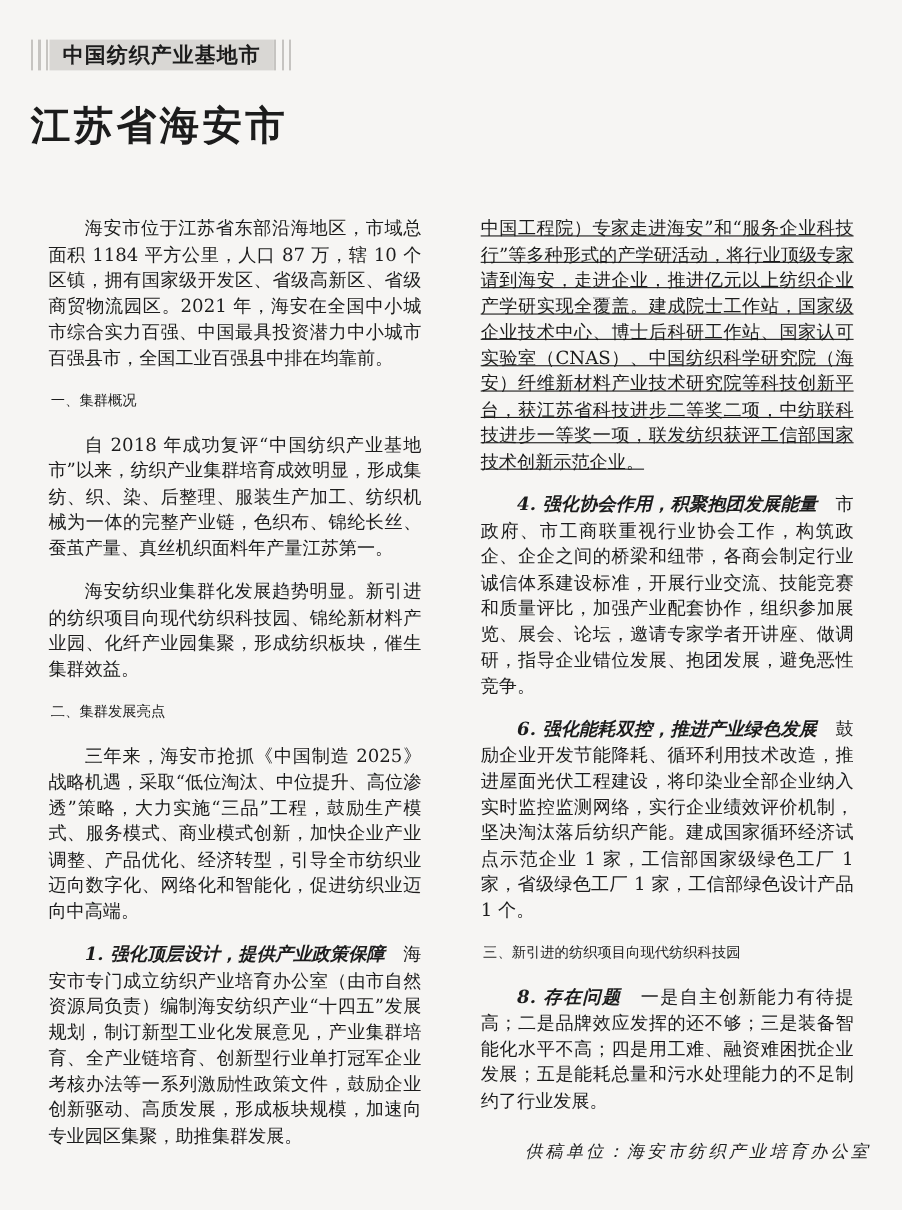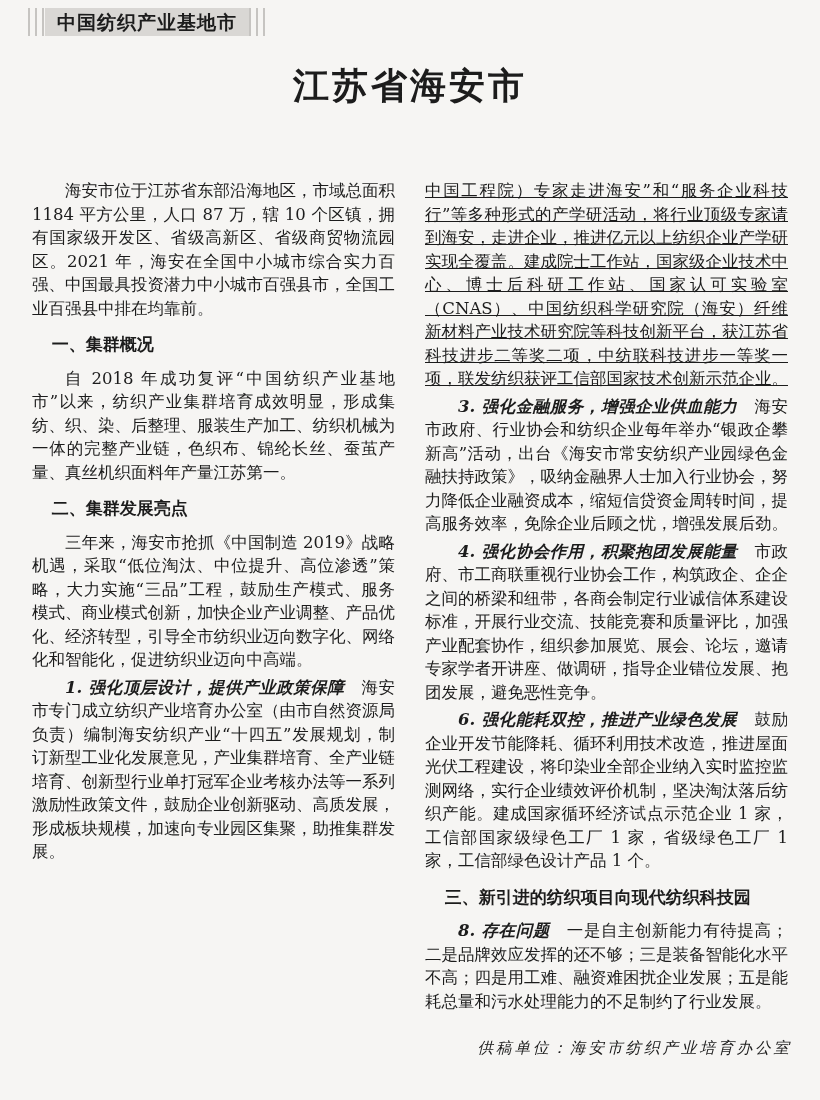--- a/index.html
+++ b/index.html
@@ -6,21 +6,21 @@
   body {
     width: 820px; height: 1100px;
     background: #f6f5f3;
     color: #1c1c1c;
     font-family: "DejaVu Serif", "Liberation Serif", serif;
     overflow: hidden;
   }
   .page {
     box-sizing: border-box;
     width: 820px; height: 1100px;
-    padding: 8px 28px 0 28px;
+    padding: 36px 28px 0 28px;
     overflow: hidden;
   }
   .badge-row {
     display: flex;
     align-items: stretch;
     height: 28px;
     margin-bottom: 10px;
   }
   .stripes {
     width: 17px;
@@ -29,43 +29,42 @@
   .badge {
     background: #d9d7d4;
     font-weight: bold;
     font-size: 19px;
     line-height: 28px;
     padding: 0 12px;
     letter-spacing: 1px;
     white-space: nowrap;
   }
   .title {
-    text-align: center;
     font-size: 36px;
     font-weight: bold;
     letter-spacing: 3px;
-    margin: 26px 0 64px 0;
+    margin: 26px 0 41px 0;
   }
   .columns {
     display: flex;
     gap: 22px;
   }
   .col {
     width: 371px;
     font-size: 16.5px;
     line-height: 23.5px;
     text-align: justify;
   }
-  .para { margin: 4px; text-indent: 2em; }
+  .para { margin: 16px; text-indent: 2em; }
   .para.no-indent { text-indent: 0; text-decoration: underline; }
   .lead { font-weight: bold; font-style: italic; }
   .sec-heading {
     font-family: "DejaVu Sans", "Liberation Sans", sans-serif;
-    font-size: 17px;
-    font-weight: bold;
+    font-size: 13px;
+    font-weight: normal;
     margin: 13px 0 10px 0;
     text-indent: 1.4em;
   }
   .credit {
     margin: 24px 0 0 0;
     text-align: right;
     font-style: italic;
     font-size: 15.5px;
     letter-spacing: 3px;
     text-indent: 0;
@@ -81,27 +80,27 @@
     <span class="stripes"></span>
   </div>
 
   <h1 class="title">江苏省海安市</h1>
 
   <div class="columns">
     <div class="col" id="col-left">
         <p class="para">海安市位于江苏省东部沿海地区，市域总面积 1184 平方公里，人口 87 万，辖 10 个区镇，拥有国家级开发区、省级高新区、省级商贸物流园区。2021 年，海安在全国中小城市综合实力百强、中国最具投资潜力中小城市百强县市，全国工业百强县中排在均靠前。</p>
         <h2 class="sec-heading">一、集群概况</h2>
         <p class="para">自 2018 年成功复评“中国纺织产业基地市”以来，纺织产业集群培育成效明显，形成集纺、织、染、后整理、服装生产加工、纺织机械为一体的完整产业链，色织布、锦纶长丝、蚕茧产量、真丝机织面料年产量江苏第一。</p>
+        <p class="para">海安纺织业集群化发展趋势明显。新引进的纺织项目向现代纺织科技园、锦纶新材料产业园、化纤产业园集聚，形成纺织板块，催生集群效益。</p>
         <h2 class="sec-heading">二、集群发展亮点</h2>
-        <p class="para">三年来，海安市抢抓《中国制造 2019》战略机遇，采取“低位淘汰、中位提升、高位渗透”策略，大力实施“三品”工程，鼓励生产模式、服务模式、商业模式创新，加快企业产业调整、产品优化、经济转型，引导全市纺织业迈向数字化、网络化和智能化，促进纺织业迈向中高端。</p>
+        <p class="para">三年来，海安市抢抓《中国制造 2025》战略机遇，采取“低位淘汰、中位提升、高位渗透”策略，大力实施“三品”工程，鼓励生产模式、服务模式、商业模式创新，加快企业产业调整、产品优化、经济转型，引导全市纺织业迈向数字化、网络化和智能化，促进纺织业迈向中高端。</p>
         <p class="para"><span class="lead">1. 强化顶层设计，提供产业政策保障</span> 海安市专门成立纺织产业培育办公室（由市自然资源局负责）编制海安纺织产业“十四五”发展规划，制订新型工业化发展意见，产业集群培育、全产业链培育、创新型行业单打冠军企业考核办法等一系列激励性政策文件，鼓励企业创新驱动、高质发展，形成板块规模，加速向专业园区集聚，助推集群发展。</p>
       </div>
     <div class="col" id="col-right">
         <p class="para no-indent">中国工程院）专家走进海安”和“服务企业科技行”等多种形式的产学研活动，将行业顶级专家请到海安，走进企业，推进亿元以上纺织企业产学研实现全覆盖。建成院士工作站，国家级企业技术中心、博士后科研工作站、国家认可实验室（CNAS）、中国纺织科学研究院（海安）纤维新材料产业技术研究院等科技创新平台，获江苏省科技进步二等奖二项，中纺联科技进步一等奖一项，联发纺织获评工信部国家技术创新示范企业。</p>
-        <p class="para"><span class="lead">3. 强化金融服务，增强企业供血能力</span> 海安市政府、行业协会和纺织企业每年举办“银政企攀新高”活动，出台《海安市常安纺织产业园绿色金融扶持政策》，吸纳金融界人士加入行业协会，努力降低企业融资成本，缩短信贷资金周转时间，提高服务效率，免除企业后顾之忧，增强发展后劲。</p>
         <p class="para"><span class="lead">4. 强化协会作用，积聚抱团发展能量</span> 市政府、市工商联重视行业协会工作，构筑政企、企企之间的桥梁和纽带，各商会制定行业诚信体系建设标准，开展行业交流、技能竞赛和质量评比，加强产业配套协作，组织参加展览、展会、论坛，邀请专家学者开讲座、做调研，指导企业错位发展、抱团发展，避免恶性竞争。</p>
         <p class="para"><span class="lead">6. 强化能耗双控，推进产业绿色发展</span> 鼓励企业开发节能降耗、循环利用技术改造，推进屋面光伏工程建设，将印染业全部企业纳入实时监控监测网络，实行企业绩效评价机制，坚决淘汰落后纺织产能。建成国家循环经济试点示范企业 1 家，工信部国家级绿色工厂 1 家，省级绿色工厂 1 家，工信部绿色设计产品 1 个。</p>
         <h2 class="sec-heading">三、新引进的纺织项目向现代纺织科技园</h2>
         <p class="para"><span class="lead">8. 存在问题</span> 一是自主创新能力有待提高；二是品牌效应发挥的还不够；三是装备智能化水平不高；四是用工难、融资难困扰企业发展；五是能耗总量和污水处理能力的不足制约了行业发展。</p>
         <p class="credit">供稿单位：海安市纺织产业培育办公室</p>
       </div>
   </div>
 </div>
 
 </body></html>

